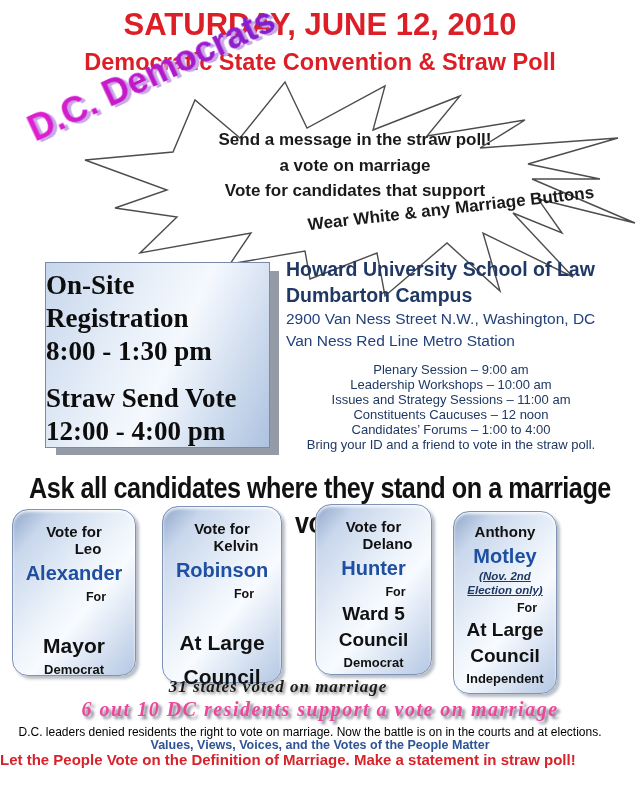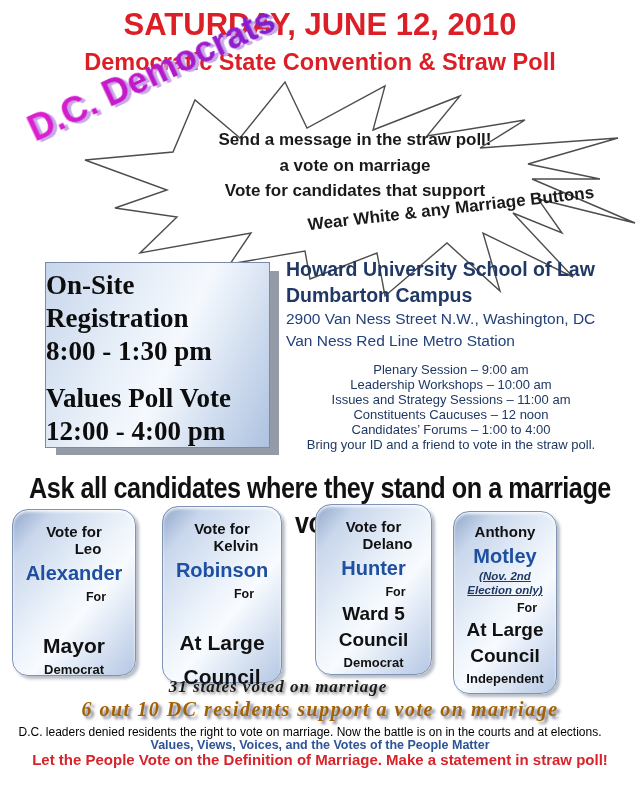--- a/index.html
+++ b/index.html
@@ -66,26 +66,26 @@
   #cand3{left:315px;top:504px;width:117px;height:171px;}
   #cand4{left:453px;top:511px;width:104px;height:183px;}
   #cand4 .intro{margin-top:11px;}
 
   
   .slogan-states{position:absolute;top:677px;left:0;width:556px;text-align:center;
       font-family:"Liberation Serif",serif;font-weight:bold;font-style:italic;
       font-size:17px;letter-spacing:1px;color:#1a1a1a;text-shadow:2px 2px 3px #8a8a8a;}
   .slogan-residents{position:absolute;top:698px;left:0;width:640px;text-align:center;
       font-family:"Liberation Serif",serif;font-weight:bold;font-style:italic;
-      font-size:20px;letter-spacing:1.5px;color:#a16207;text-shadow:3px 3px 3px #7a7a8e;}
+      font-size:20px;letter-spacing:1.5px;color:#ec4899;text-shadow:3px 3px 3px #7a7a8e;}
   .f-leaders{position:absolute;top:725px;left:0;width:620px;text-align:center;
       font-size:12px;color:#000;}
   .f-values{position:absolute;top:738px;left:0;width:640px;text-align:center;
       font-size:12.5px;font-weight:bold;color:#2e5496;}
-  .f-red{position:absolute;top:751px;left:0;width:640px;text-align:center;
+  .f-red{position:absolute;top:751px;left:0;width:640px;text-align:left;
       font-size:15px;font-weight:bold;color:#d9232b;}
 </style>
 </head>
 <body>
 
 <div class="canvas">
 
   <div class="title1">SATURDAY, JUNE 12, 2010</div>
   <div class="title2">Democratic State Convention &amp; Straw Poll</div>
 
@@ -104,21 +104,21 @@
 
   <div class="wordart">D.C. Democrats</div>
 
   <div class="wear-white">Wear White &amp; any Marriage Buttons</div>
 
   <div class="reg-box">
     <div>On-Site</div>
     <div>Registration</div>
     <div>8:00 - 1:30 pm</div>
     <div class="reg-gap"></div>
-    <div>Values Poll Vote</div>
+    <div>Straw Send Vote</div>
     <div>12:00 - 4:00 pm</div>
   </div>
 
   <div class="venue">
     <div class="venue-name">Howard University School of Law</div>
     <div class="venue-campus">Dumbarton Campus</div>
     <div class="venue-addr">2900 Van Ness Street N.W., Washington, DC</div>
     <div class="venue-addr">Van Ness Red Line Metro Station</div>
     <div class="schedule">
       <div class="sline">Plenary Session – 9:00 am</div>

